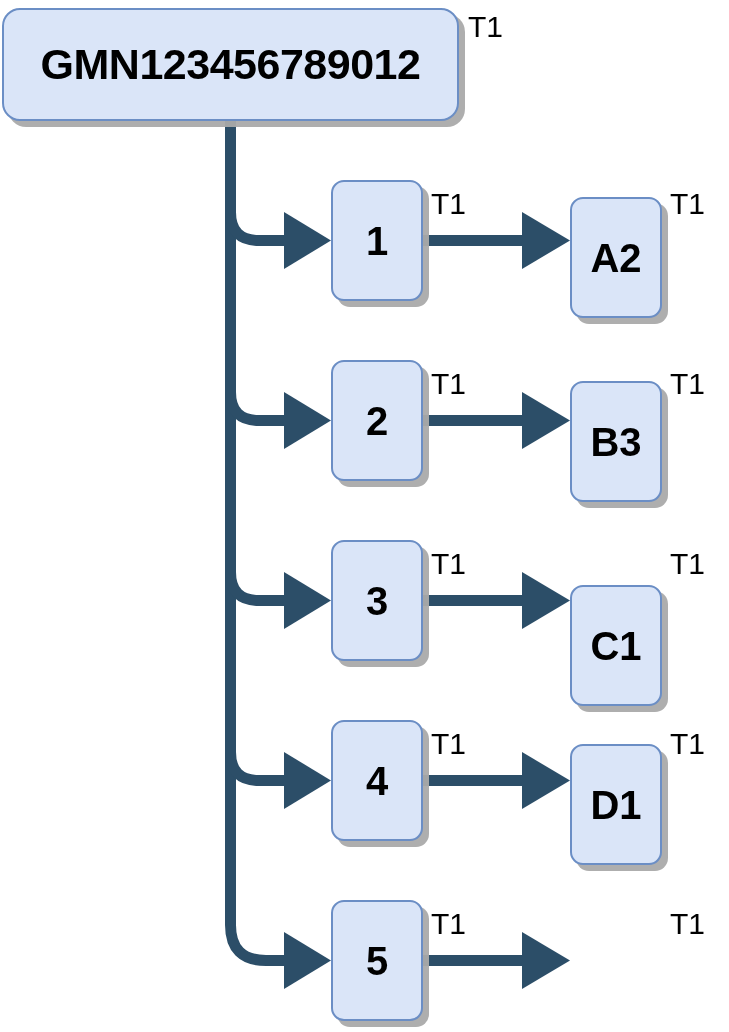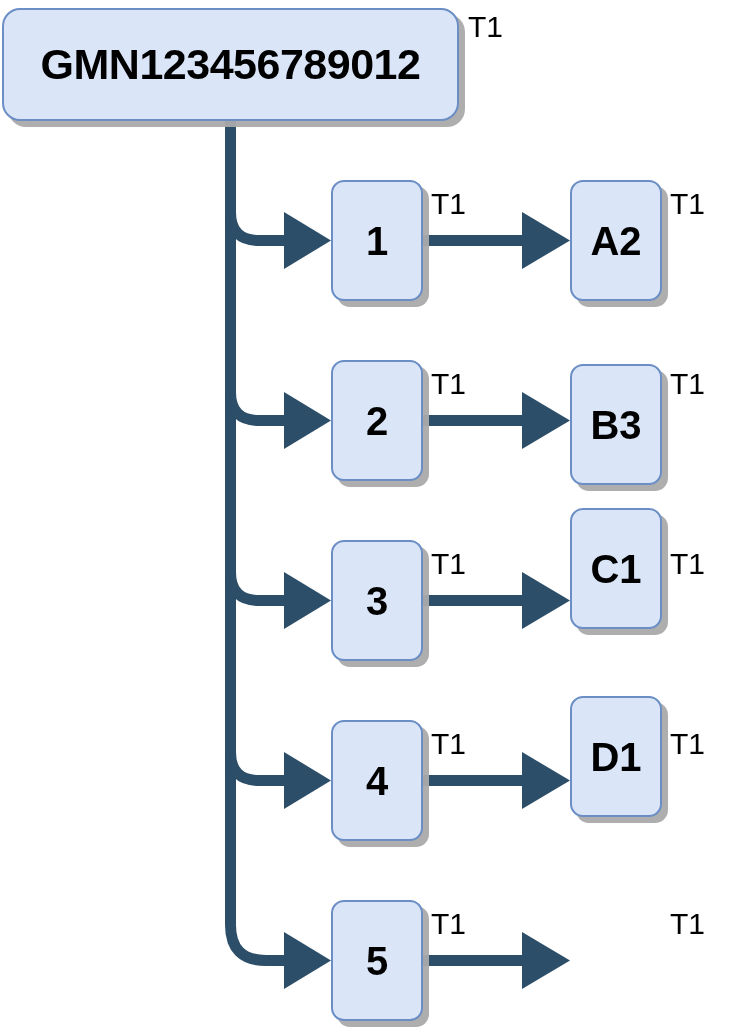--- a/index.html
+++ b/index.html
@@ -54,20 +54,21 @@
     left: 331px;
     width: 92px;
     height: 121px;
     font-size: 40px;
   }
   .node.leaf {
     left: 570px;
     width: 92px;
     height: 121px;
     font-size: 40px;
+    margin-top: 17px;
   }
   .tag {
     position: absolute;
     font-size: 30px;
     font-weight: normal;
     color: #000000;
     line-height: 1;
     white-space: nowrap;
     z-index: 4;
     text-align: center;
@@ -121,25 +122,25 @@
   <div class="node leaf" style="top:180px;">A2</div>
   <div class="tag" style="left:670px; top:189px;">T1</div>
 
   <div class="node mid" style="top:360px;">2</div>
   <div class="tag" style="left:431px; top:369px;">T1</div>
   <div class="node leaf" style="top:364px;">B3</div>
   <div class="tag" style="left:670px; top:369px;">T1</div>
 
   <div class="node mid" style="top:540px;">3</div>
   <div class="tag" style="left:431px; top:549px;">T1</div>
-  <div class="node leaf" style="top:508px;">C1</div>
+  <div class="node leaf" style="top:568px;">C1</div>
   <div class="tag" style="left:670px; top:549px;">T1</div>
 
   <div class="node mid" style="top:720px;">4</div>
   <div class="tag" style="left:431px; top:729px;">T1</div>
-  <div class="node leaf" style="top:696px;">D1</div>
+  <div class="node leaf" style="top:727px;">D1</div>
   <div class="tag" style="left:670px; top:729px;">T1</div>
 
   <div class="node mid" style="top:900px;">5</div>
   <div class="tag" style="left:431px; top:909px;">T1</div>
   <div class="tag" style="left:670px; top:909px;">T1</div>
 
 </div>
 
 </body></html>

